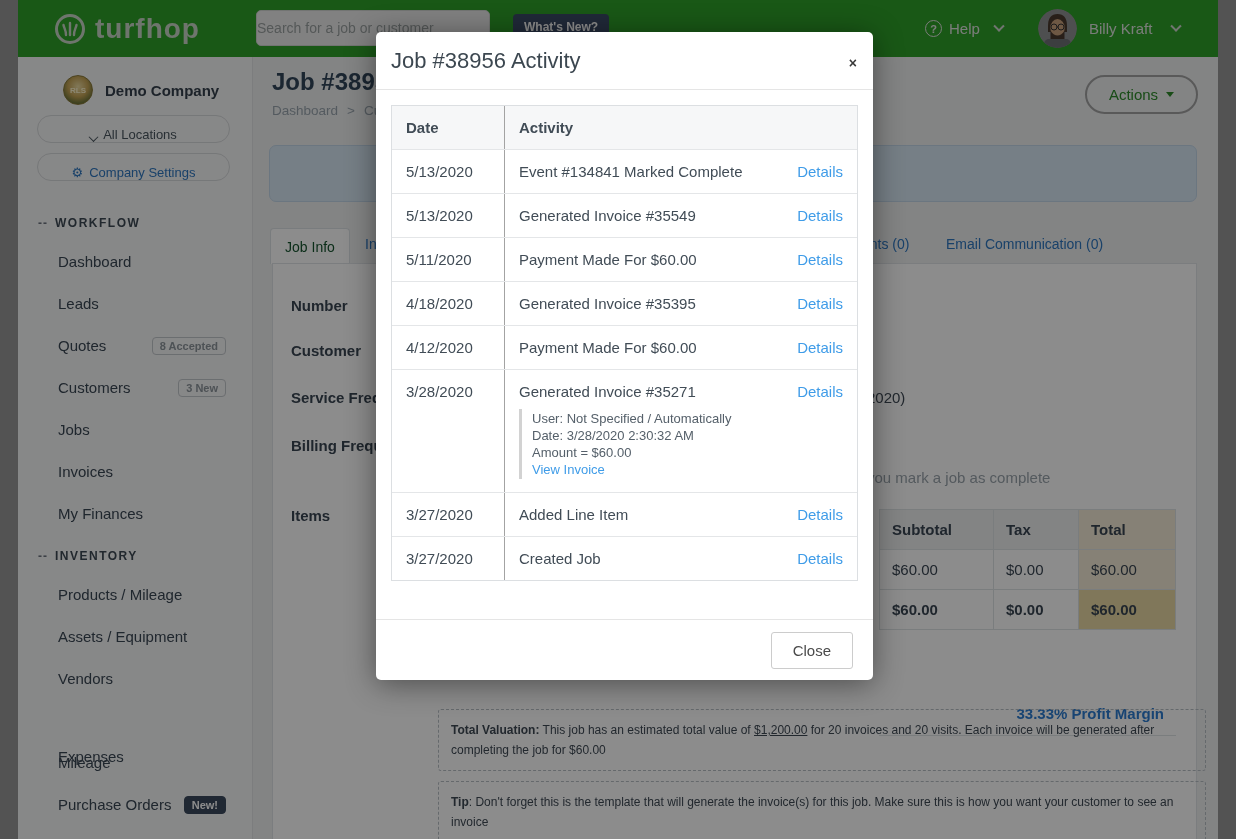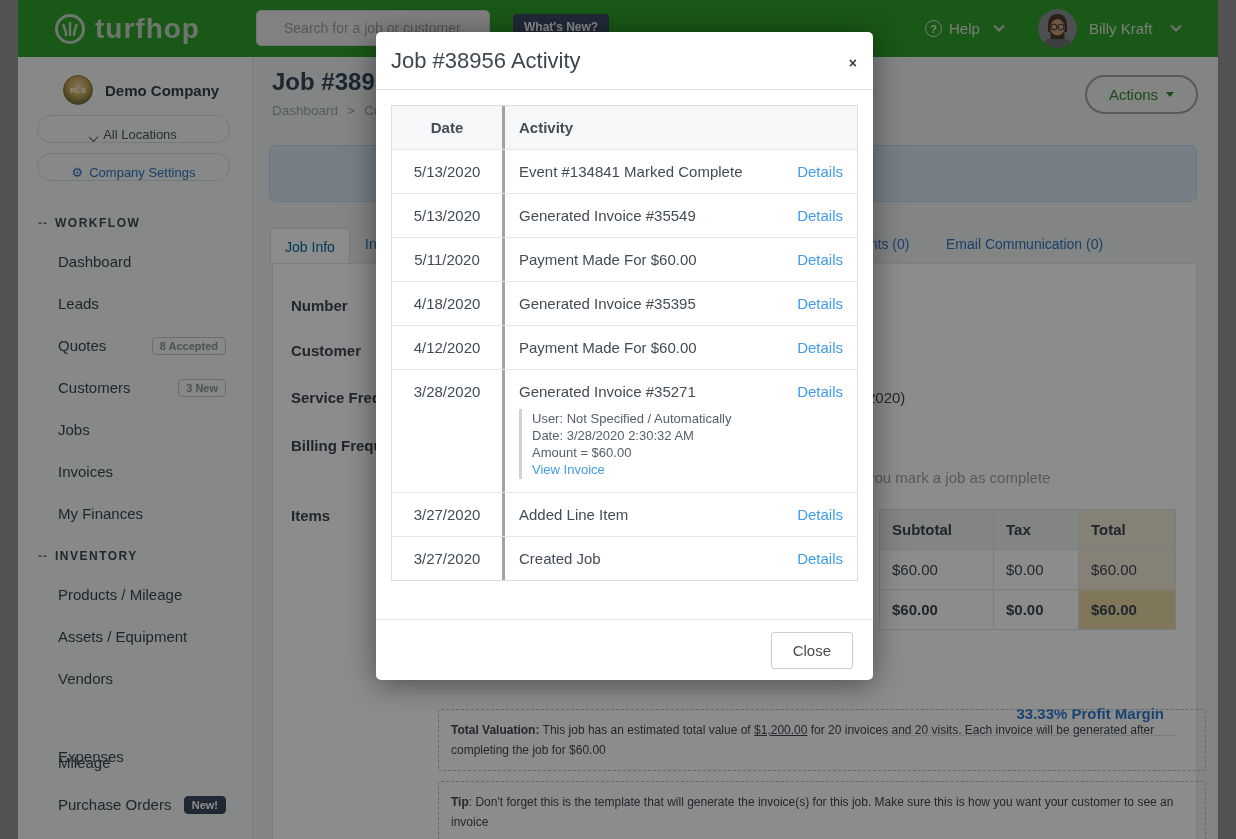--- a/index.html
+++ b/index.html
@@ -10,21 +10,21 @@
   }
   
   .edge { position:absolute; top:0; bottom:0; width:18px; background:#535353; z-index:70; }
   .edge.left { left:0; } .edge.right { right:0; }
 
   
   .navbar { position:absolute; left:18px; right:18px; top:0; height:57px; background:#2fa029; z-index:1; }
   .brand { position:absolute; left:35px; top:0; height:57px; display:flex; align-items:center; gap:8px; cursor:pointer; }
   .brand-name { font-size:28px; font-weight:600; letter-spacing:1px; color:#c9d6c7; }
   .search { position:absolute; left:238px; top:10px; width:234px; height:36px; border-radius:5px;
-            border:1px solid #cfd3d0; background:#ececec; padding:0 27px; font-size:14px; color:#444;
+            border:1px solid #cfd3d0; background:#ececec; padding:0 0; font-size:14px; color:#444;
             font-family:"Liberation Sans", sans-serif; outline:none; }
   .search::placeholder { color:#9aa0a0; }
   .whats-new { position:absolute; left:495px; top:14px; height:26px; padding:0 11px; border:none;
                background:#3b4c66; color:#fff; font-weight:700; font-size:12px; border-radius:4px;
                font-family:"Liberation Sans", sans-serif; cursor:pointer; }
   .nav-group { position:absolute; top:0; height:57px; display:flex; align-items:center; color:#dfe4df; font-size:15px; cursor:pointer; }
   .help-group { left:907px; gap:7px; }
   .user-group { left:1020px; gap:12px; }
   .qcircle { width:17px; height:17px; border:1.5px solid #dfe4df; border-radius:50%; display:flex;
              align-items:center; justify-content:center; font-size:11px; font-weight:700; }
@@ -65,21 +65,21 @@
   .actions-btn { position:absolute; left:832px; top:18px; width:113px; height:39px; border-radius:20px;
                  border:2px solid #a3a3a3; background:transparent; color:#2e8b2a; font-size:15px;
                  display:flex; align-items:center; justify-content:center; gap:8px; cursor:pointer;
                  font-family:"Liberation Sans", sans-serif; }
   .tri { width:0; height:0; border-left:4px solid transparent; border-right:4px solid transparent;
          border-top:5px solid #2e8b2a; display:inline-block; }
   .banner { position:absolute; left:16px; top:88px; width:928px; height:57px; background:#d7e7f4;
             border:1px solid #c3d8ea; border-radius:7px; }
   .tab-active { position:absolute; left:17px; top:171px; width:80px; height:36px; background:#fff;
                 border:1px solid #dde2e5; border-bottom:none; border-radius:4px 4px 0 0;
-                display:flex; align-items:center; justify-content:center; font-size:14px; color:#0369a1; cursor:pointer; }
+                display:flex; align-items:center; justify-content:center; font-size:14px; color:#14532d; cursor:pointer; }
   .tab-frag { position:absolute; top:179px; font-size:14px; color:#2e77c0; cursor:pointer; white-space:nowrap; }
   .panel { position:absolute; left:19px; top:206px; width:925px; bottom:-10px; background:#fff; border:1px solid #e0e4e7; }
   .field-label { position:absolute; left:18px; height:20px; line-height:20px; font-size:15px; font-weight:700; color:#3a4653; white-space:nowrap; }
   .frag { position:absolute; height:20px; line-height:20px; font-size:15px; white-space:nowrap; }
   .frag.dark { color:#3f4a55; }
   .frag.muted { color:#9aa4ac; }
 
   .items-table { position:absolute; left:606px; top:245px; width:297px; border:1px solid #dfe3e6; border-bottom:none; font-size:15px; }
   .it-row { display:flex; border-bottom:1px solid #dfe3e6; }
   .it-cell { padding:11px 12px; border-right:1px solid #dfe3e6; color:#3a4653; }
@@ -107,21 +107,21 @@
   .modal-header { position:relative; height:58px; border-bottom:1px solid #e5e5e5; padding:16px 15px; }
   .modal-title { font-size:22px; color:#3c4750; font-weight:400; }
   .modal-x { position:absolute; right:16px; top:24px; font-size:14px; font-weight:700; color:#3a3a3a;
              background:none; border:none; cursor:pointer; line-height:1; font-family:"Liberation Sans", sans-serif; }
   .modal-body { padding:15px; }
   .mtable { border:1px solid #dcdfe2; font-size:15px; color:#414c56; }
   .mrow { display:flex; border-bottom:1px solid #e4e6e8; }
   .mrow:last-child { border-bottom:none; }
   .mhead { background:#f6f7f8; }
   .mhead .mc { font-weight:700; }
-  .mc-date { width:113px; flex:none; padding:13px 14px; border-right:3px solid #a3a3a3;text-align:center; }
+  .mc-date { width:113px; flex:none; padding:13px 14px; border-right:1px solid #a3a3a3; }
   .mc-act { flex:1; padding:13px 14px; }
   .act-line { display:flex; justify-content:space-between; align-items:flex-start; gap:16px; }
   .details-link { color:#3f9ce8; cursor:pointer; white-space:nowrap; }
   .detail-block { margin-top:9px; border-left:3px solid #d2d2d2; padding:1px 0 1px 10px;
                   font-size:13px; color:#55606a; line-height:17px; }
   .view-invoice { color:#3f9ce8; cursor:pointer; }
   .modal-footer { position:absolute; left:0; right:0; bottom:0; height:61px; border-top:1px solid #e5e5e5; }
   .close-btn { position:absolute; right:20px; top:12px; padding:9px 21px; background:#fff; border:1px solid #ccc;
                border-radius:3px; font-size:15px; color:#4a4a4a; cursor:pointer; font-family:"Liberation Sans", sans-serif; }
 </style>

